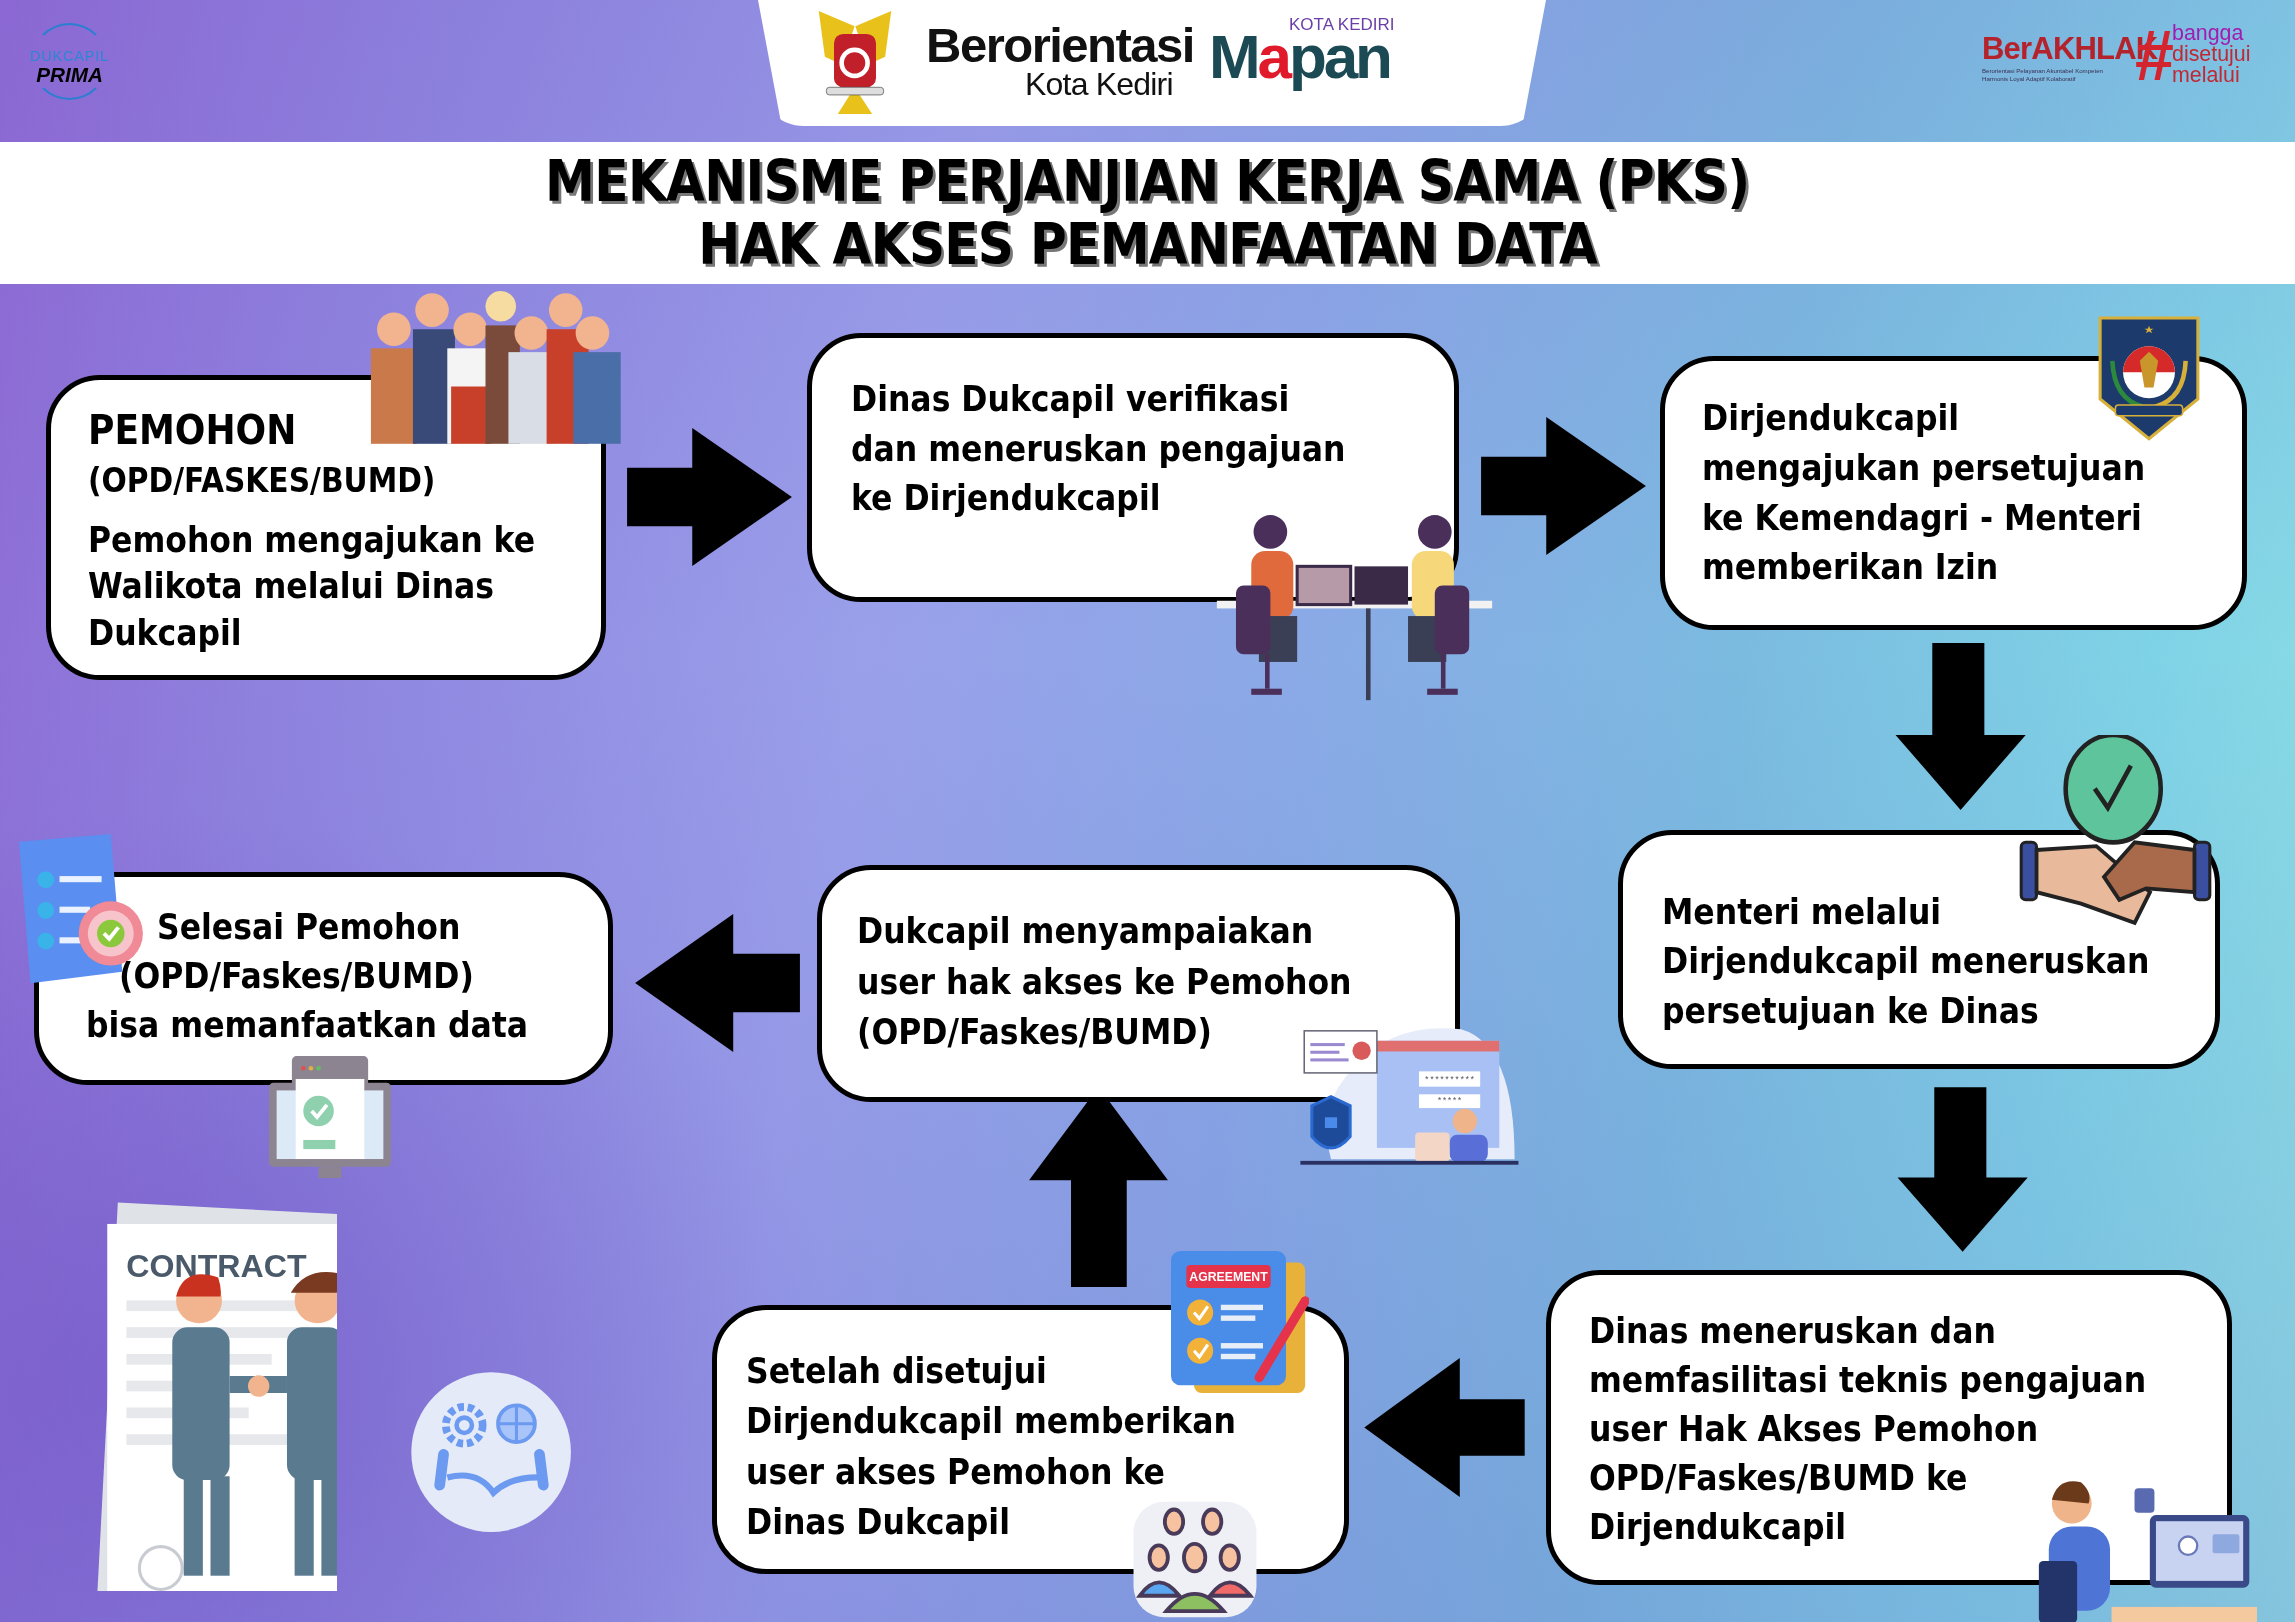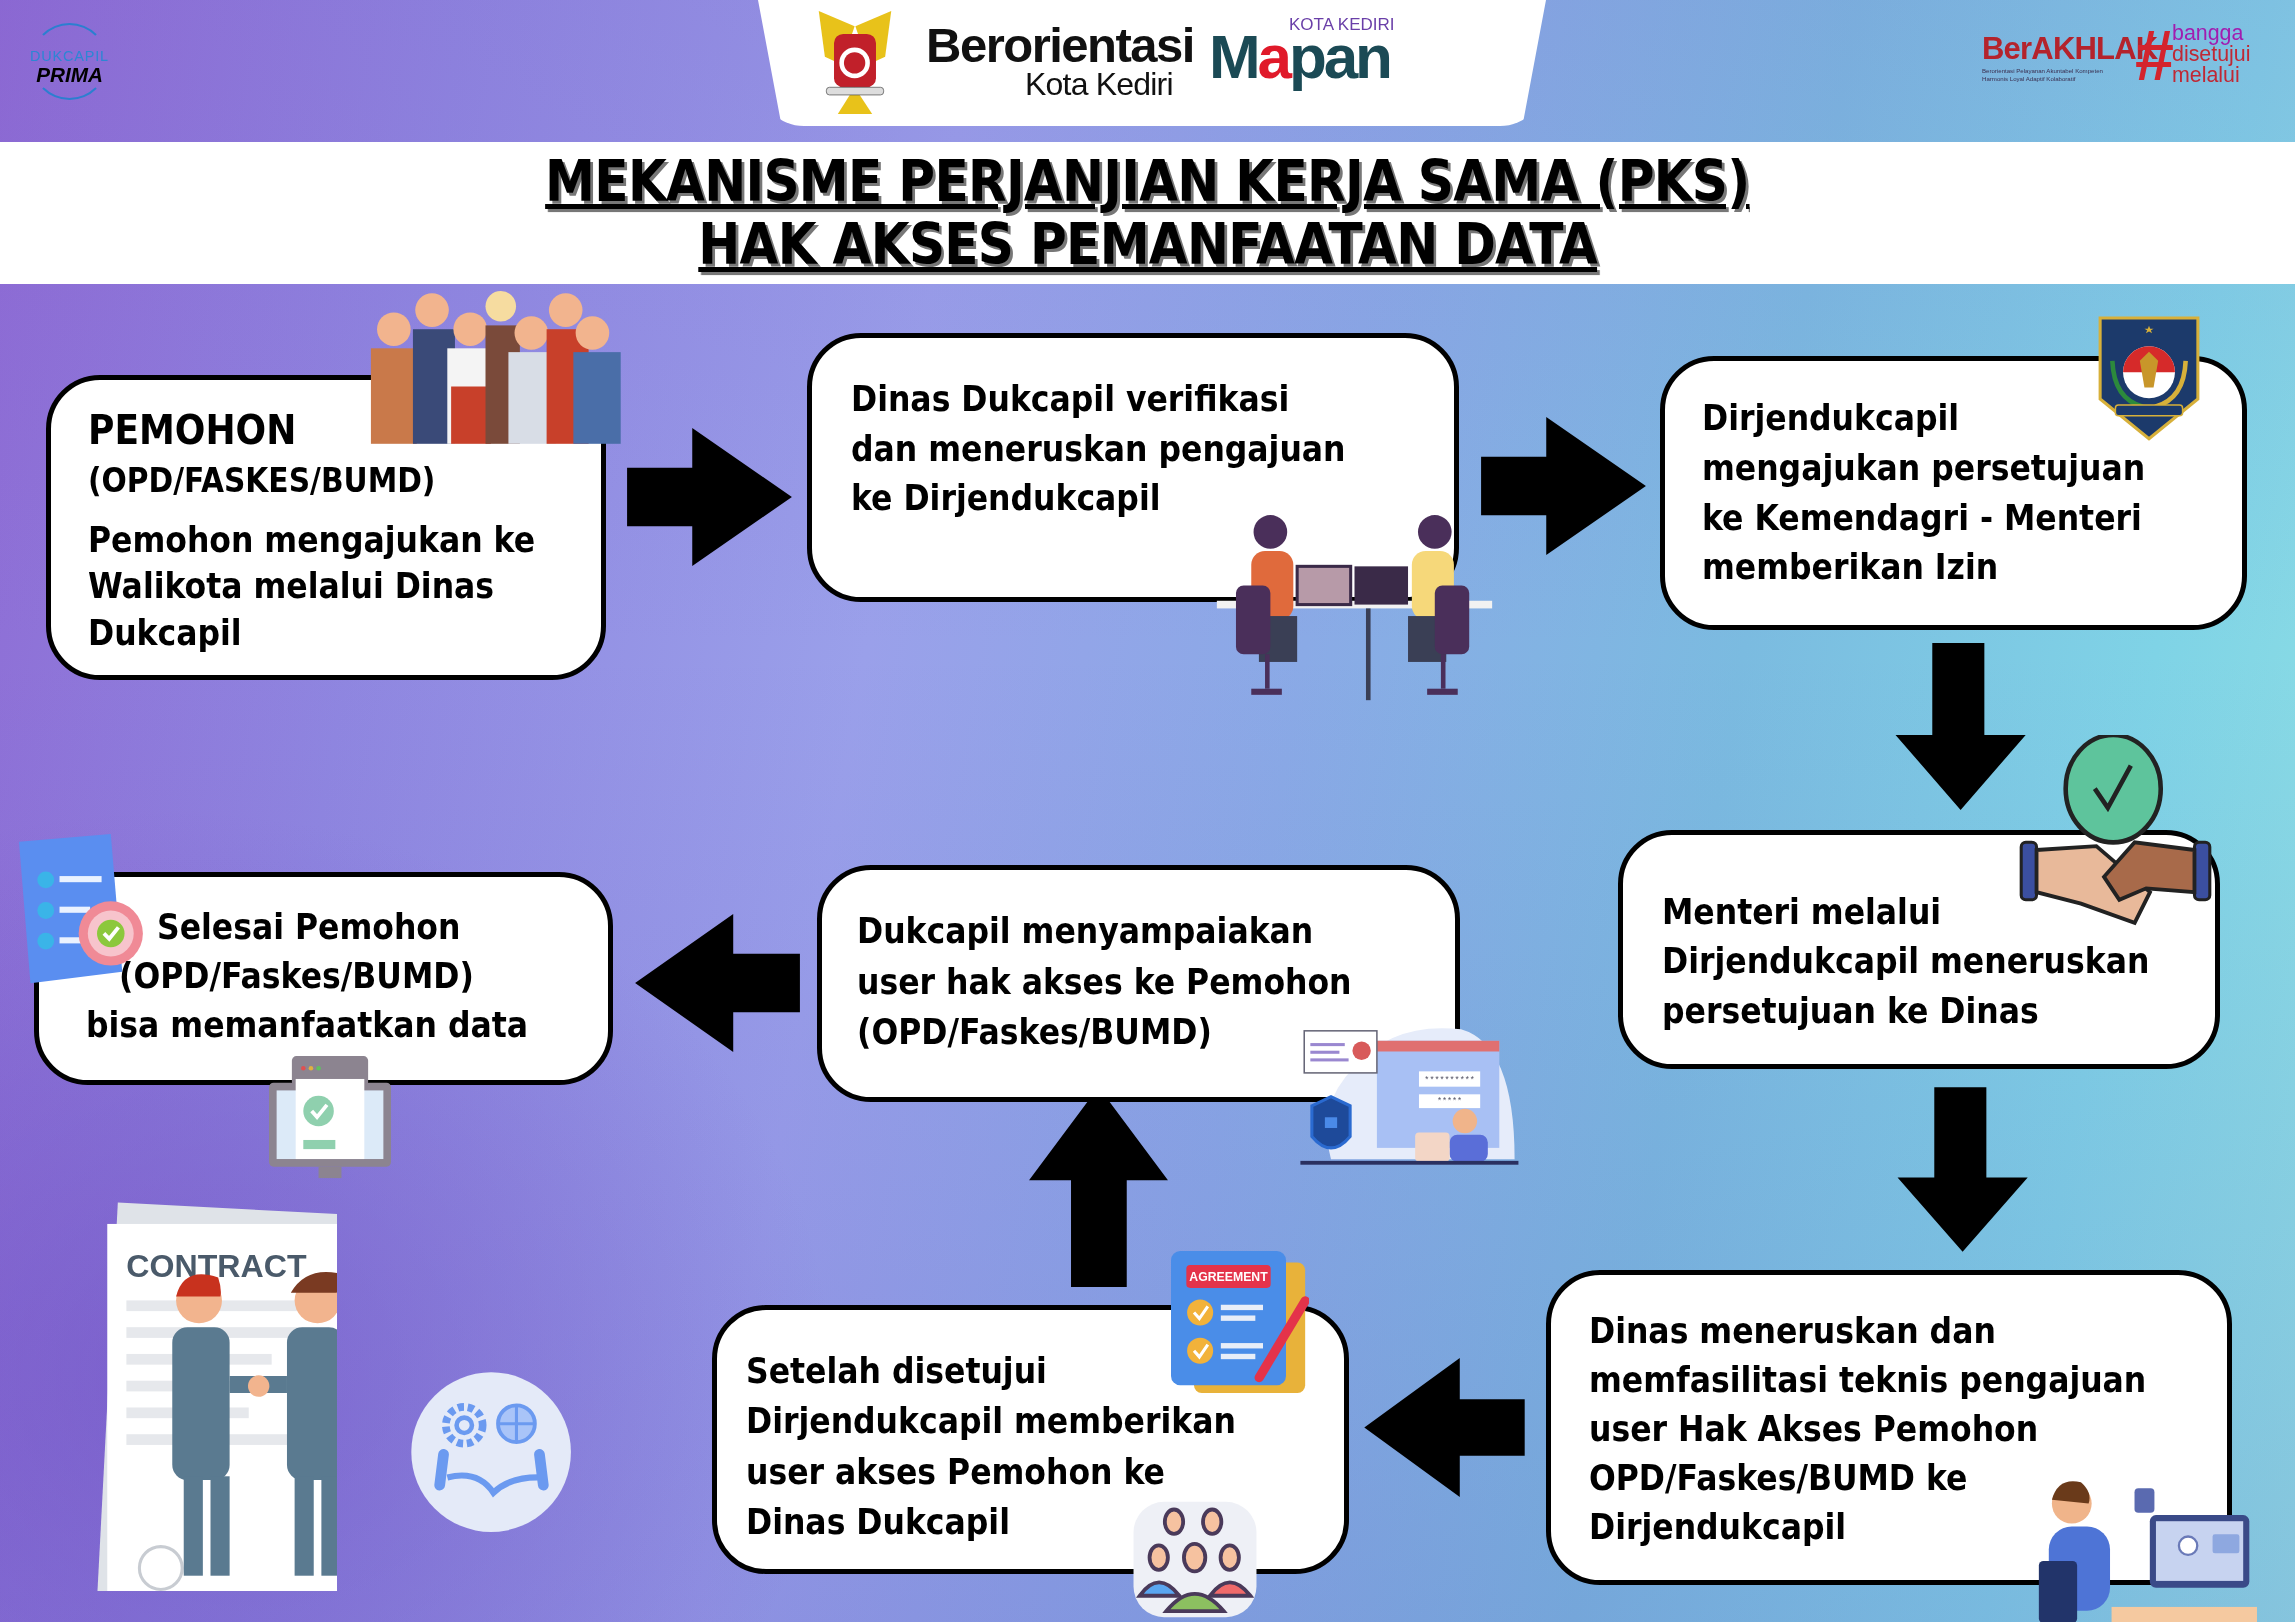--- a/index.html
+++ b/index.html
@@ -8,21 +8,21 @@
     background:linear-gradient(100deg,#8e6ad4 0%,#8f86e0 18%,#9aa0ea 38%,#8aaae6 55%,#7bbbe0 72%,#7fd3e6 88%,#8fe0e4 100%);}
   .bg-overlay{position:absolute;inset:0;
     background:linear-gradient(180deg,rgba(120,90,200,0.15) 0%,rgba(0,0,0,0) 40%,rgba(90,70,190,0.18) 100%);
     pointer-events:none;}
   .bg-overlay2{position:absolute;left:0;top:803px;width:842px;height:819px;
     background:radial-gradient(ellipse at 20% 70%,rgba(110,70,190,0.45),rgba(110,70,190,0) 70%);}
   
   .logo-tab{position:absolute;left:758px;top:0;width:788px;height:126px;background:#fff;
     border-radius:0 0 46px 46px;clip-path:polygon(0 0,100% 0,97% 100%,3% 100%);}
   .title-band{position:absolute;left:0;top:142px;width:2295px;height:142px;background:#fff;
-    display:flex;flex-direction:column;align-items:center;justify-content:center;text-decoration:underline;}
+    display:flex;flex-direction:column;align-items:center;justify-content:center;}
   .title-line{font-family:"DejaVu Sans",sans-serif;font-weight:bold;font-size:57px;line-height:63px;
     color:#000;letter-spacing:-0.8px;text-shadow:3.1px 3.1px 0 #777;transform:scaleX(0.88);}
   .prima{position:absolute;left:31px;top:23px;width:77px;height:77px;}
   .prima .ring{position:absolute;inset:0;border:2.3px solid #2b7fd0;border-radius:50%;border-left-color:transparent;border-right-color:transparent;}
   .prima .t1{position:absolute;left:-1.5px;top:24.5px;width:80px;text-align:center;font-size:14.5px;color:#2c86d4;letter-spacing:0.8px;}
   .prima .t2{position:absolute;left:-1.5px;top:40px;width:80px;text-align:center;font-size:20.7px;font-weight:bold;font-style:italic;color:#000000;}
   .garuda{position:absolute;left:811px;top:10.7px;width:88px;height:103px;}
   .disduk1{position:absolute;left:926px;top:17px;font-size:49px;font-weight:bold;color:#111;letter-spacing:-1.5px;}
   .disduk2{position:absolute;left:1025px;top:66px;font-size:32px;color:#111;letter-spacing:-0.8px;}
   .mapan{position:absolute;left:1209px;top:12.2px;font-size:62px;font-weight:bold;color:#1b4a55;letter-spacing:-3.1px;line-height:90px;}

